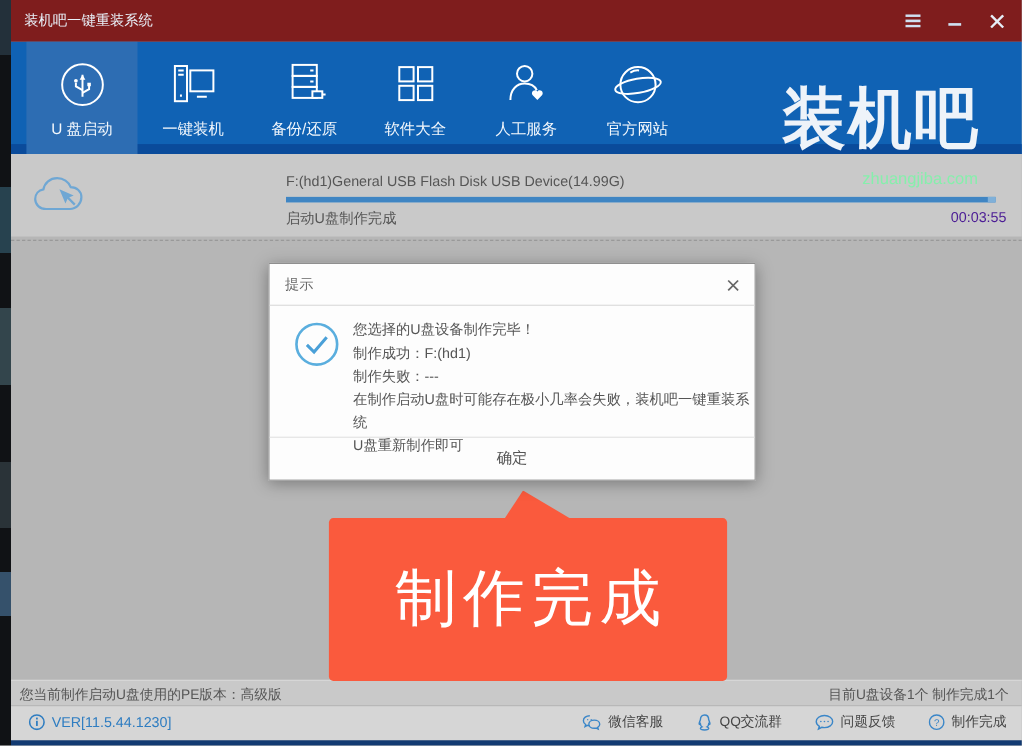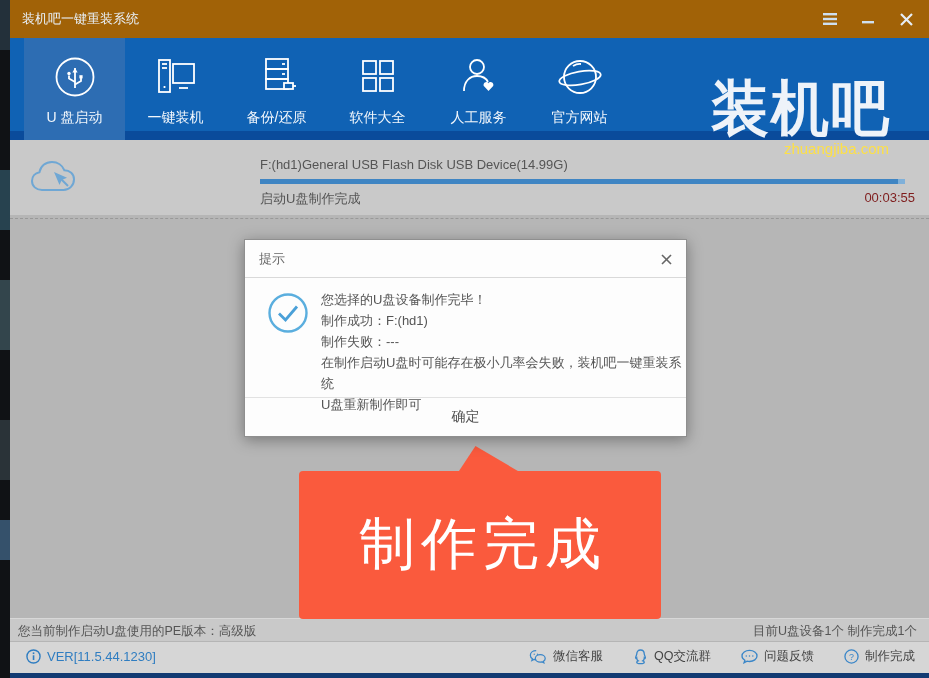--- a/index.html
+++ b/index.html
@@ -8,49 +8,49 @@
   .screen { position:relative; width:929px; height:678px; overflow:hidden; background:#b6b6b6; }
 
   
   .desktop-strip { position:absolute; left:0; top:0; width:10px; height:678px; background:#101215; z-index:0; }
   .desktop-strip .frag { position:absolute; left:0; width:10px; }
 
   
   .window { position:absolute; left:10px; top:0; width:919px; height:678px; background:#b6b6b6; z-index:1; }
 
   
-  .titlebar { position:absolute; left:0; top:0; width:100%; height:38px; background:#a16207; display:flex; align-items:center; }
+  .titlebar { position:absolute; left:0; top:0; width:100%; height:38px; background:#7f1d1d; display:flex; align-items:center; }
   .titlebar .title { color:#e9f1f9; font-size:13px; padding-left:12px; }
   .titlebar .controls { position:absolute; right:8px; top:0; height:38px; display:flex; align-items:center; gap:8px; }
   .tbtn { width:30px; height:26px; display:flex; align-items:center; justify-content:center; cursor:pointer; color:#cfe0f1; }
   .tbtn svg { display:block; }
 
   
   .nav { position:absolute; left:0; top:38px; width:100%; height:102px; background:#1062b4; }
   .nav-strip { position:absolute; left:0; bottom:0; width:100%; height:9px; background:#0a4b9b; }
   .nav-items { position:absolute; left:14px; top:0; height:102px; display:flex;justify-content:flex-end; }
   .nav-item { width:101px; height:102px; display:flex; flex-direction:column; align-items:center; justify-content:flex-start; padding-top:13px; color:#fff; cursor:pointer; position:relative; z-index:2; }
   .nav-item.active { background:#2d6db3; }
   .nav-item .nicon { height:52px; display:flex; align-items:center; justify-content:center; }
   .nav-item .nlabel { font-size:14px; margin-top:6px; color:#f2f7fc; white-space:nowrap; }
 
   
   .logo { position:absolute; right:38px; top:40px; text-align:right; color:#eef3f9; z-index:2; }
   .logo .logo-main { font-size:58px; font-weight:bold; letter-spacing:2px; line-height:60px; transform:scaleY(1.04); }
-  .logo .logo-domain { font-size:15px; color:#fde047; margin-top:2px; padding-right:2px; }
+  .logo .logo-domain { font-size:15px; color:#86efac; margin-top:16px; padding-right:2px; }
 
   
   .progress-band { position:absolute; left:0; top:140px; width:100%; height:75px; background:#c9c9c9; }
   .cloud { position:absolute; left:18px; top:12px; }
   .device-label { position:absolute; left:250px; top:17px; font-size:13px; color:#555; }
   .progress-track { position:absolute; left:250px; top:39px; width:645px; height:5px; background:#a9c4da; }
   .progress-fill { height:5px; background:#3f85c3; position:relative; }
   .progress-fill:after { content:""; position:absolute; right:0; top:0; width:7px; height:5px; background:#7fb0d9; }
   .status-label { position:absolute; left:250px; top:50px; font-size:13px; color:#555; }
-  .time-label { position:absolute; right:14px; top:50px; font-size:13px; color:#7f1d1d; }
+  .time-label { position:absolute; right:14px; top:50px; font-size:13px; color:#4c1d95; }
 
   
   .main-area { position:absolute; left:0; top:218px; width:100%; height:400px; background:#b6b6b6; border-top:1px dashed #999; }
 
   
   .dialog { position:absolute; left:234px; top:239px; width:443px; height:198px; background:#fdfdfd; border:1px solid #8f8f8f; box-shadow:0 3px 14px rgba(0,0,0,0.35); z-index:3; }
   .dialog-titlebar { position:relative; height:38px; border-bottom:1px solid #d9d9d9; display:flex; align-items:center;font-family:Liberation Serif, serif; }
   .dialog-title { font-size:13px; color:#666; padding-left:14px; }
   .dialog-close { position:absolute; right:10px; top:9px; width:20px; height:20px; display:flex; align-items:center; justify-content:center; color:#666; font-size:15px; cursor:pointer; }
   .dialog-body { position:relative; height:119px; }

